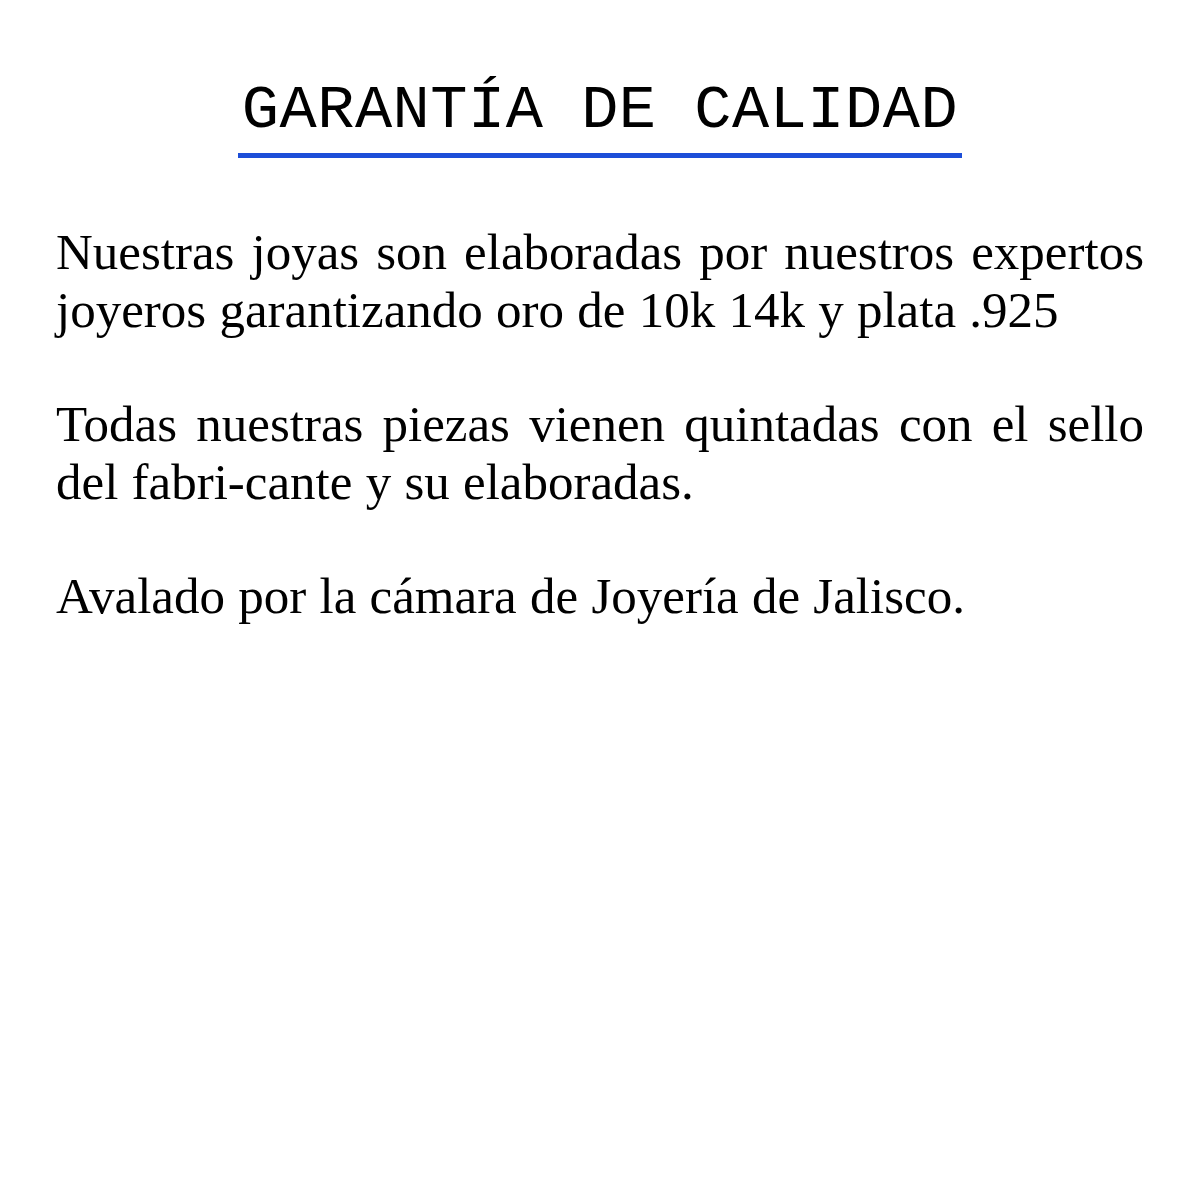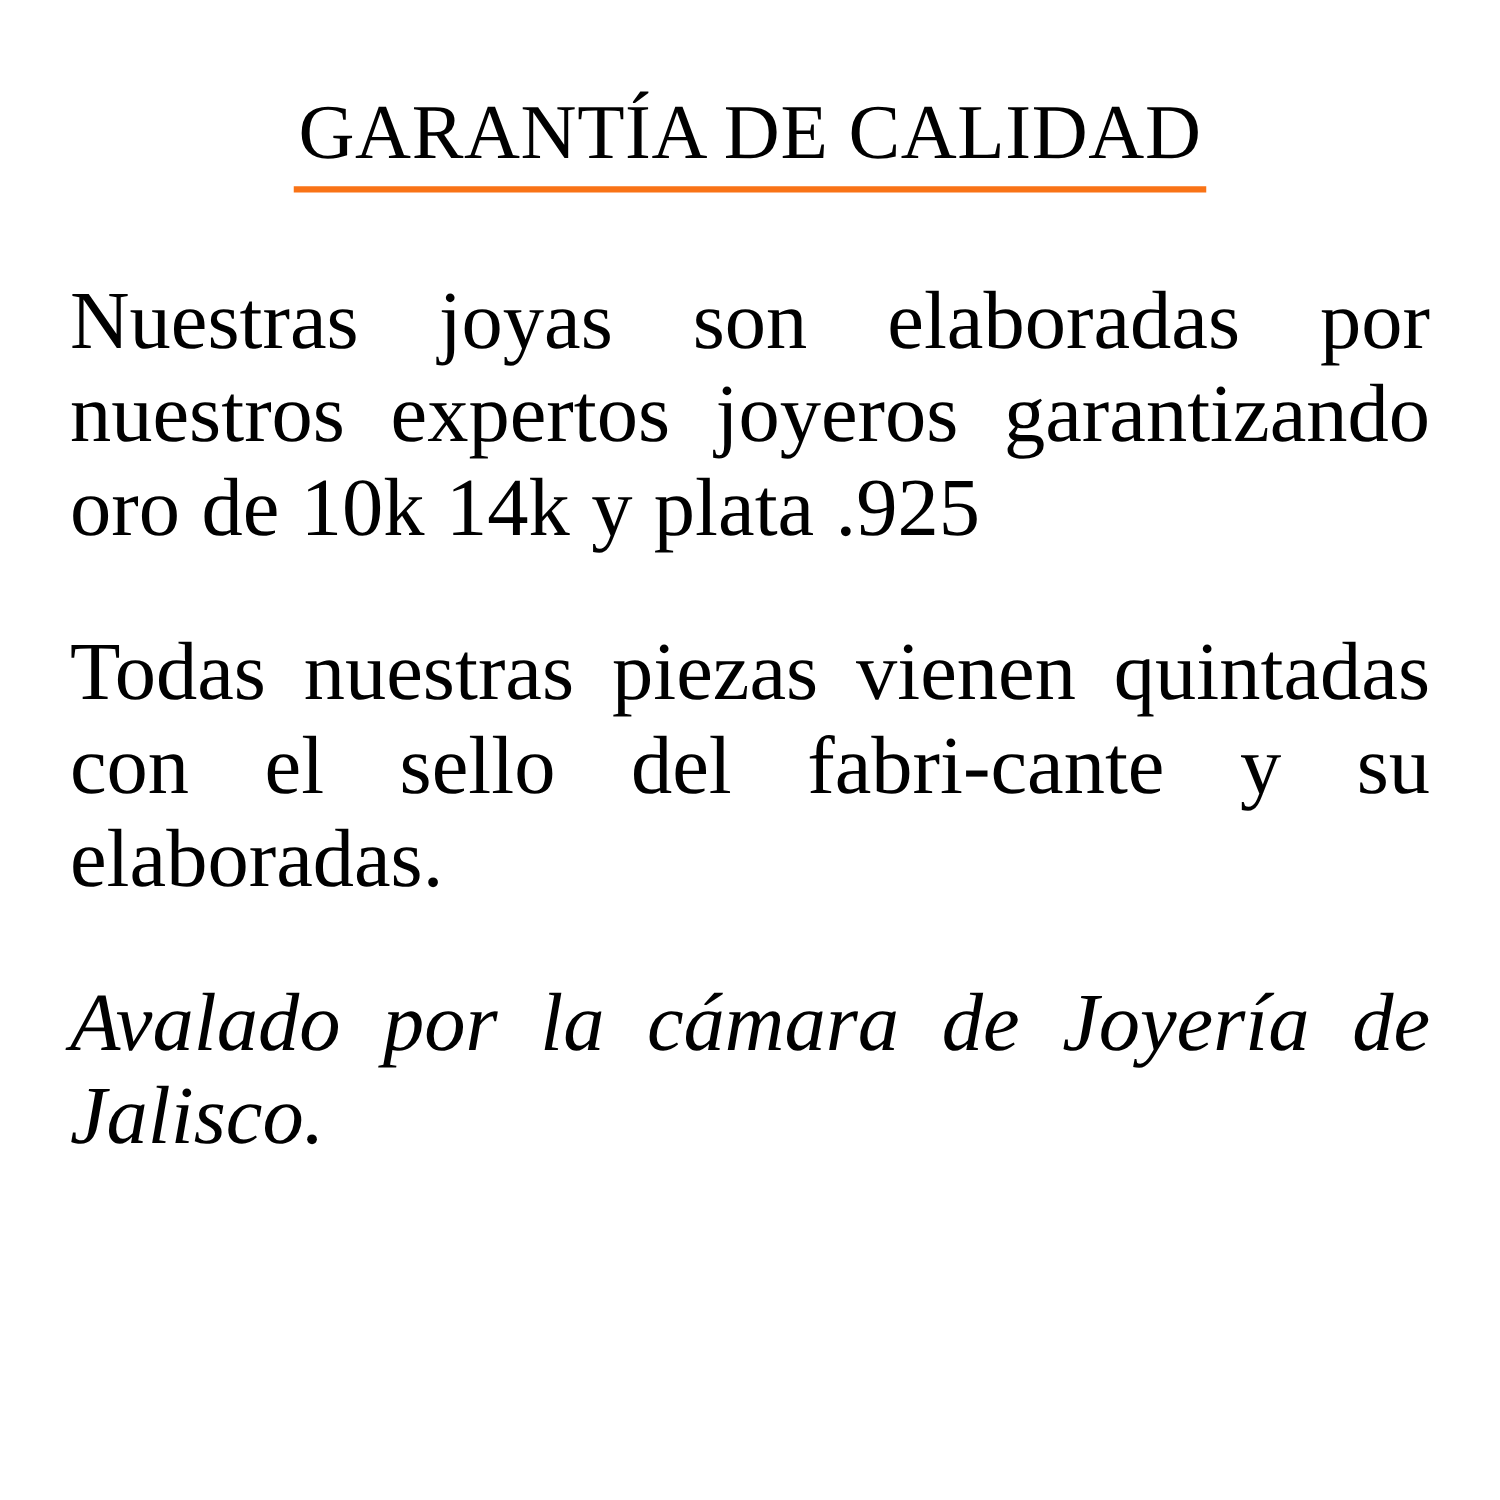--- a/index.html
+++ b/index.html
@@ -26,39 +26,39 @@
     font-size: 62px;
     line-height: 1.05;
     letter-spacing: 0.5px;
     font-weight: 400;
     margin: 0 0 62px 0;
     padding-bottom: 4px;
     display: block;
   }
   .doc-title .title-inner {
     display: inline-block;
-    border-bottom: 5px solid #f97316;
+    border-bottom: 5px solid #1d4ed8;
     padding: 0 4px 10px 4px;
+    font-family: Liberation Mono, monospace;
   }
   .para {
-    font-size: 66px;
+    font-size: 51px;
     line-height: 1.135;
     text-align: justify;
     text-align-last: left;
     margin: 0;
     word-spacing: 0.01em;
     hyphens: manual;
   }
   .para + .para {
     margin-top: 56px;
   }
   .para.last {
     text-align: justify;
     text-align-last: left;
-    font-style: italic;
   }
 </style>
 </head>
 <body>
 
 <div class="page">
 
   <h1 class="doc-title">
     <span class="title-inner">GARANTÍA DE CALIDAD</span>
   </h1>

